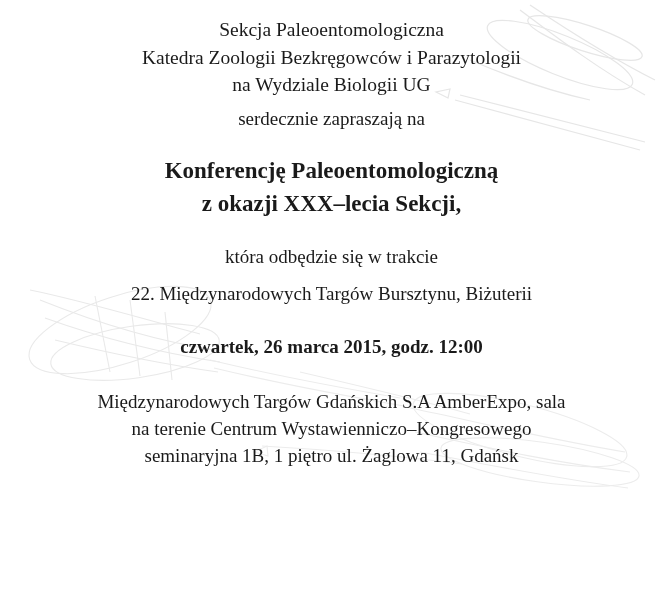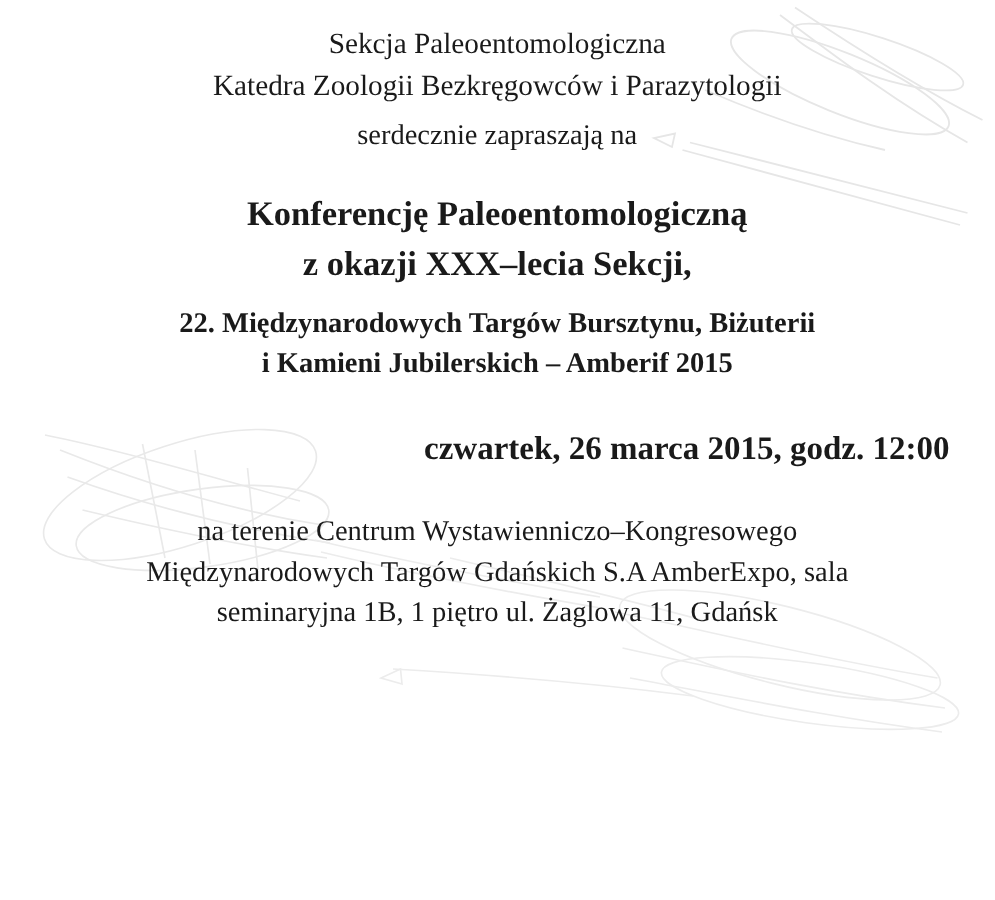--- a/index.html
+++ b/index.html
@@ -61,29 +61,28 @@
     font-weight: bold;
     margin-top: 22px;
     line-height: 1.45;
   }
   .s-during {
     font-size: 19px;
     margin-top: 24px;
   }
   .s-fair {
     font-size: 19px;
-    font-weight: bold;
+    font-weight: normal;
     margin-top: 10px;
     line-height: 1.45;
   }
   .s-date {
-    font-size: 22px;
+    font-size: 19px;
     font-weight: bold;
     margin-top: 26px;
-    text-align: right;
   }
   .s-venue {
     font-size: 19px;
     margin-top: 28px;
     line-height: 1.5;
   }
 </style>
 </head>
 <body>
 
@@ -127,37 +126,38 @@
       <path d="M210 360 C260 372, 330 386, 400 398"></path>
       <path d="M214 368 C264 380, 334 394, 404 406"></path>
     </g>
   </svg>
 
   <div class="content">
 
     <div class="block">
       <p class="line s-head">Sekcja Paleoentomologiczna</p>
       <p class="line s-head">Katedra Zoologii Bezkręgowców i Parazytologii</p>
+      <p class="line s-head">na Wydziale Biologii UG</p>
     </div>
 
     <p class="line s-invite">serdecznie zapraszają na</p>
 
     <div class="block s-title">
       <p class="line">Konferencję Paleoentomologiczną</p>
       <p class="line">z okazji XXX–lecia Sekcji,</p>
     </div>
 
+    <p class="line s-during">która odbędzie się w trakcie</p>
 
     <div class="block s-fair">
       <p class="line">22. Międzynarodowych Targów Bursztynu, Biżuterii</p>
-      <p class="line">i Kamieni Jubilerskich – Amberif 2015</p>
     </div>
 
     <p class="line s-date">czwartek, 26 marca 2015, godz. 12:00</p>
 
     <div class="block s-venue">
+      <p class="line">Międzynarodowych Targów Gdańskich S.A AmberExpo, sala</p>
       <p class="line">na terenie Centrum Wystawienniczo–Kongresowego</p>
-      <p class="line">Międzynarodowych Targów Gdańskich S.A AmberExpo, sala</p>
       <p class="line">seminaryjna 1B, 1 piętro  ul. Żaglowa 11, Gdańsk</p>
     </div>
 
   </div>
 </div>
 
 </body></html>

